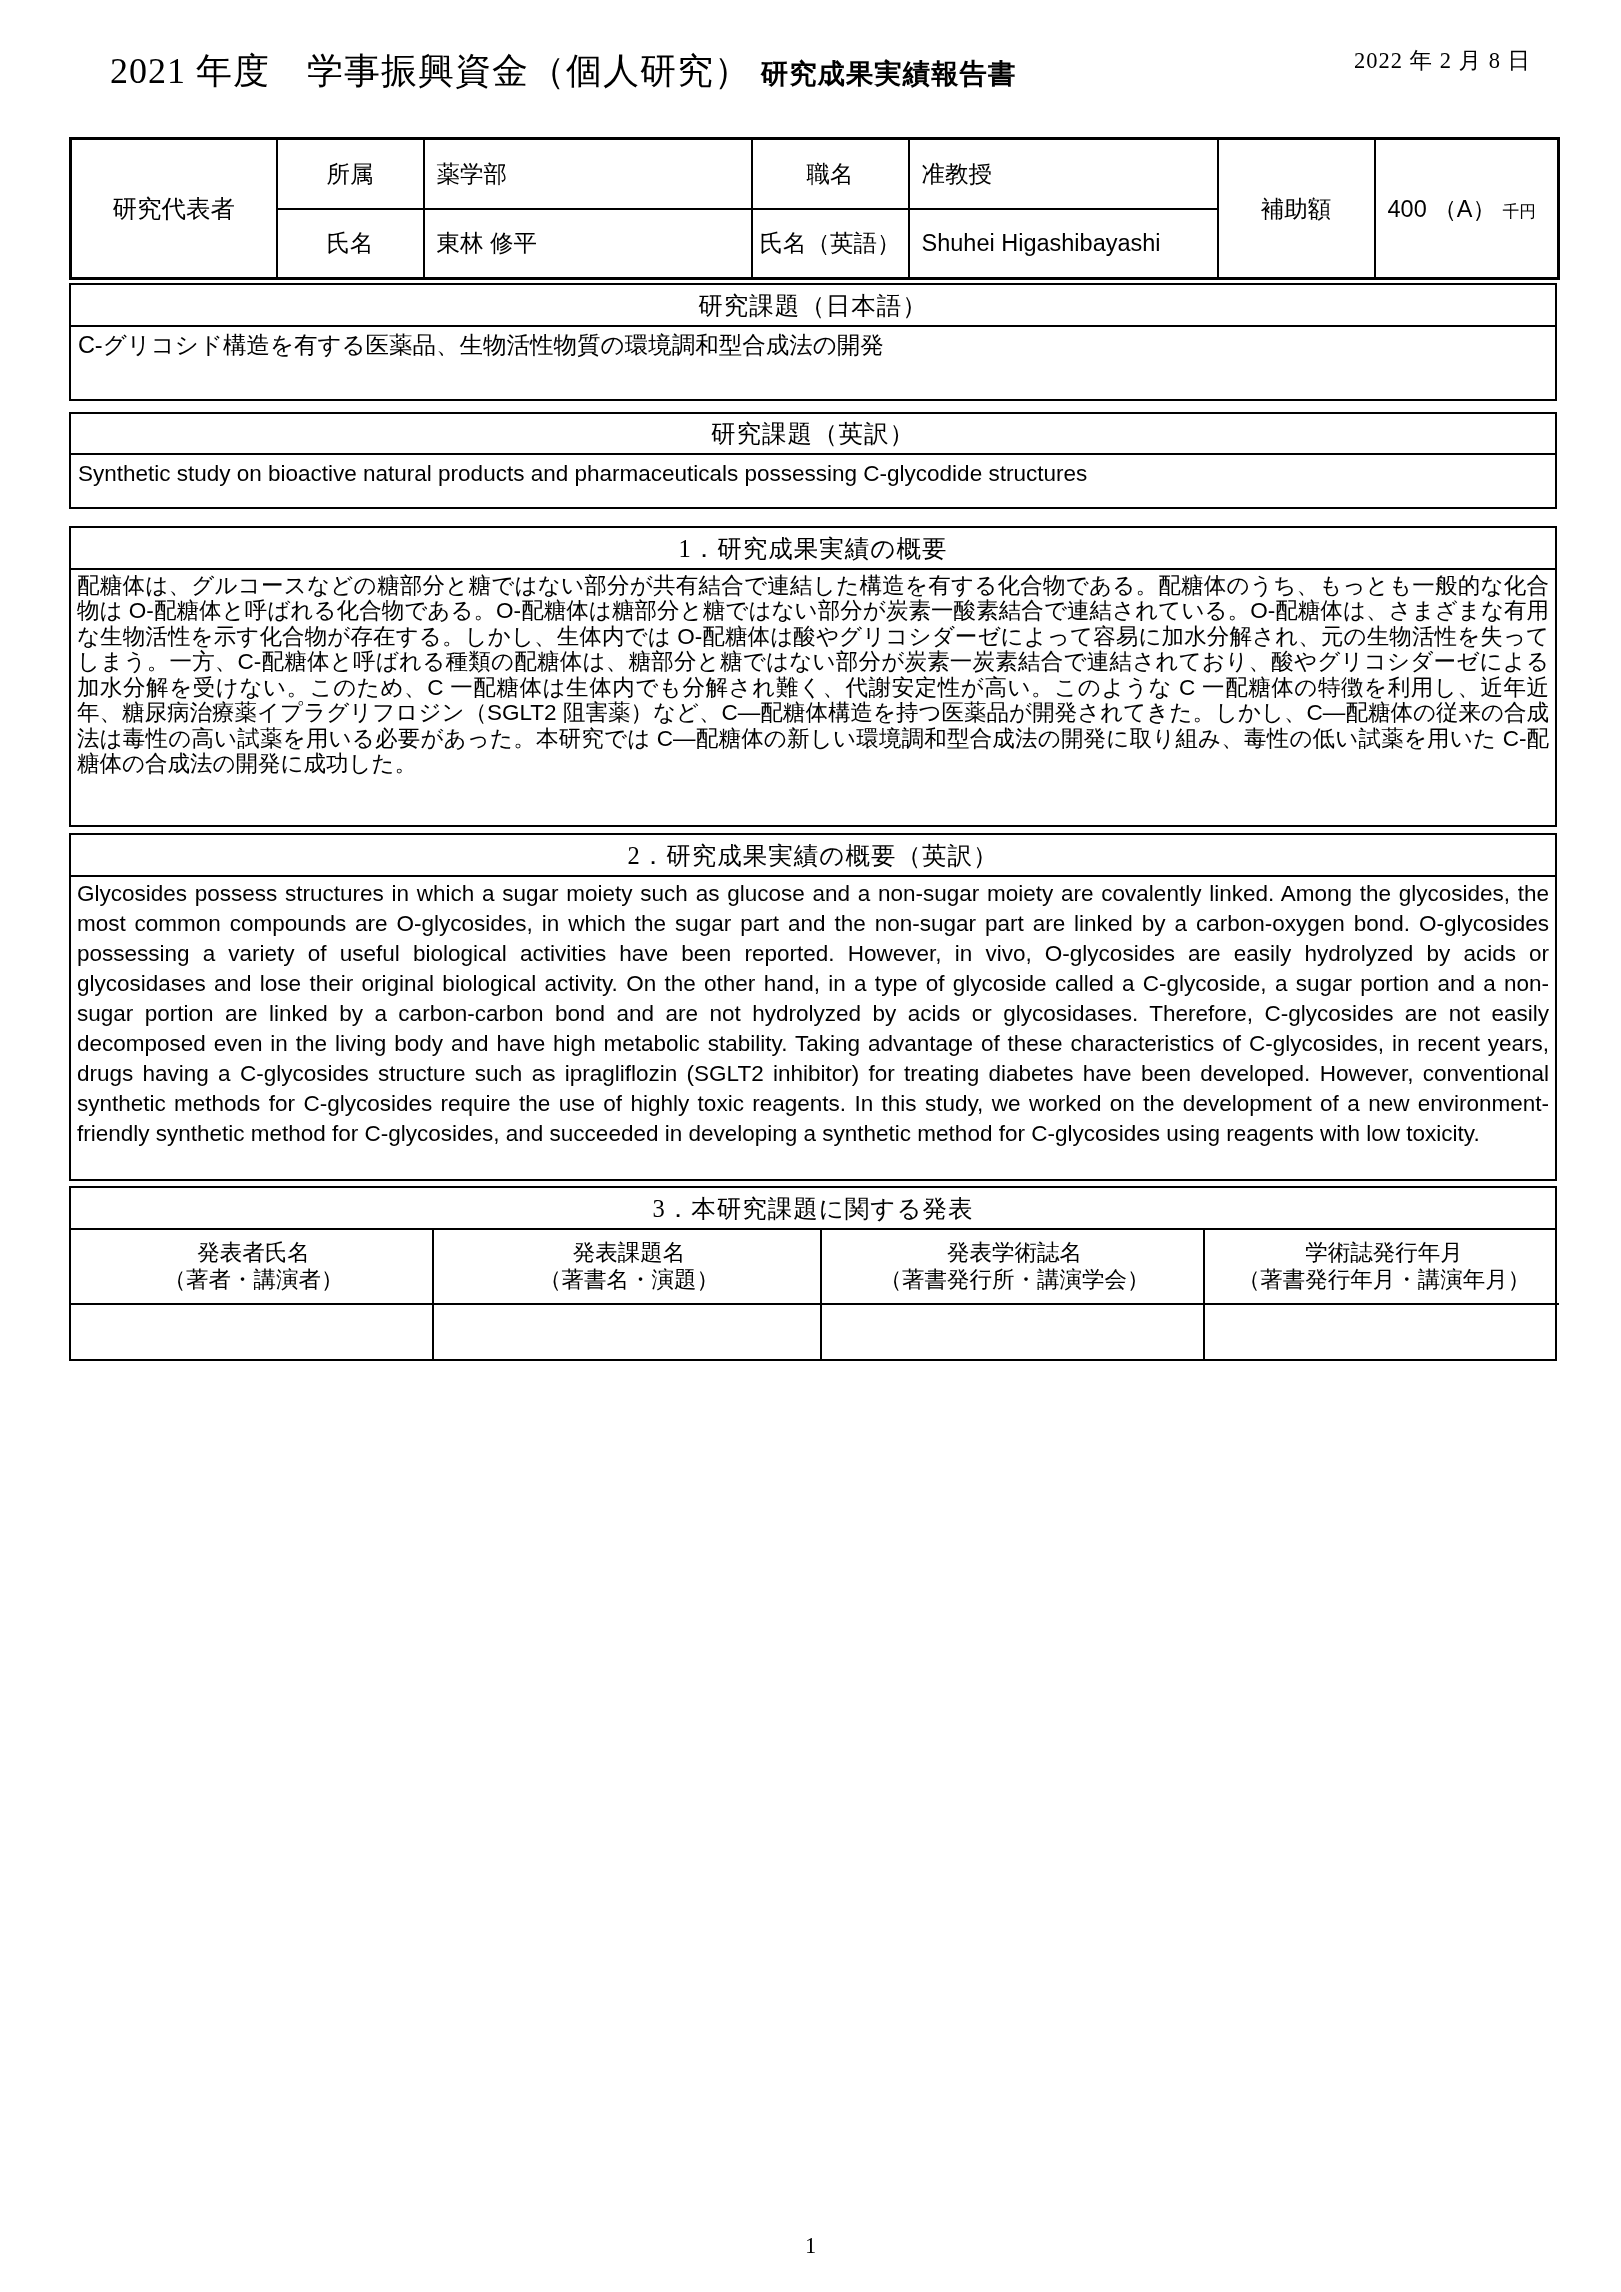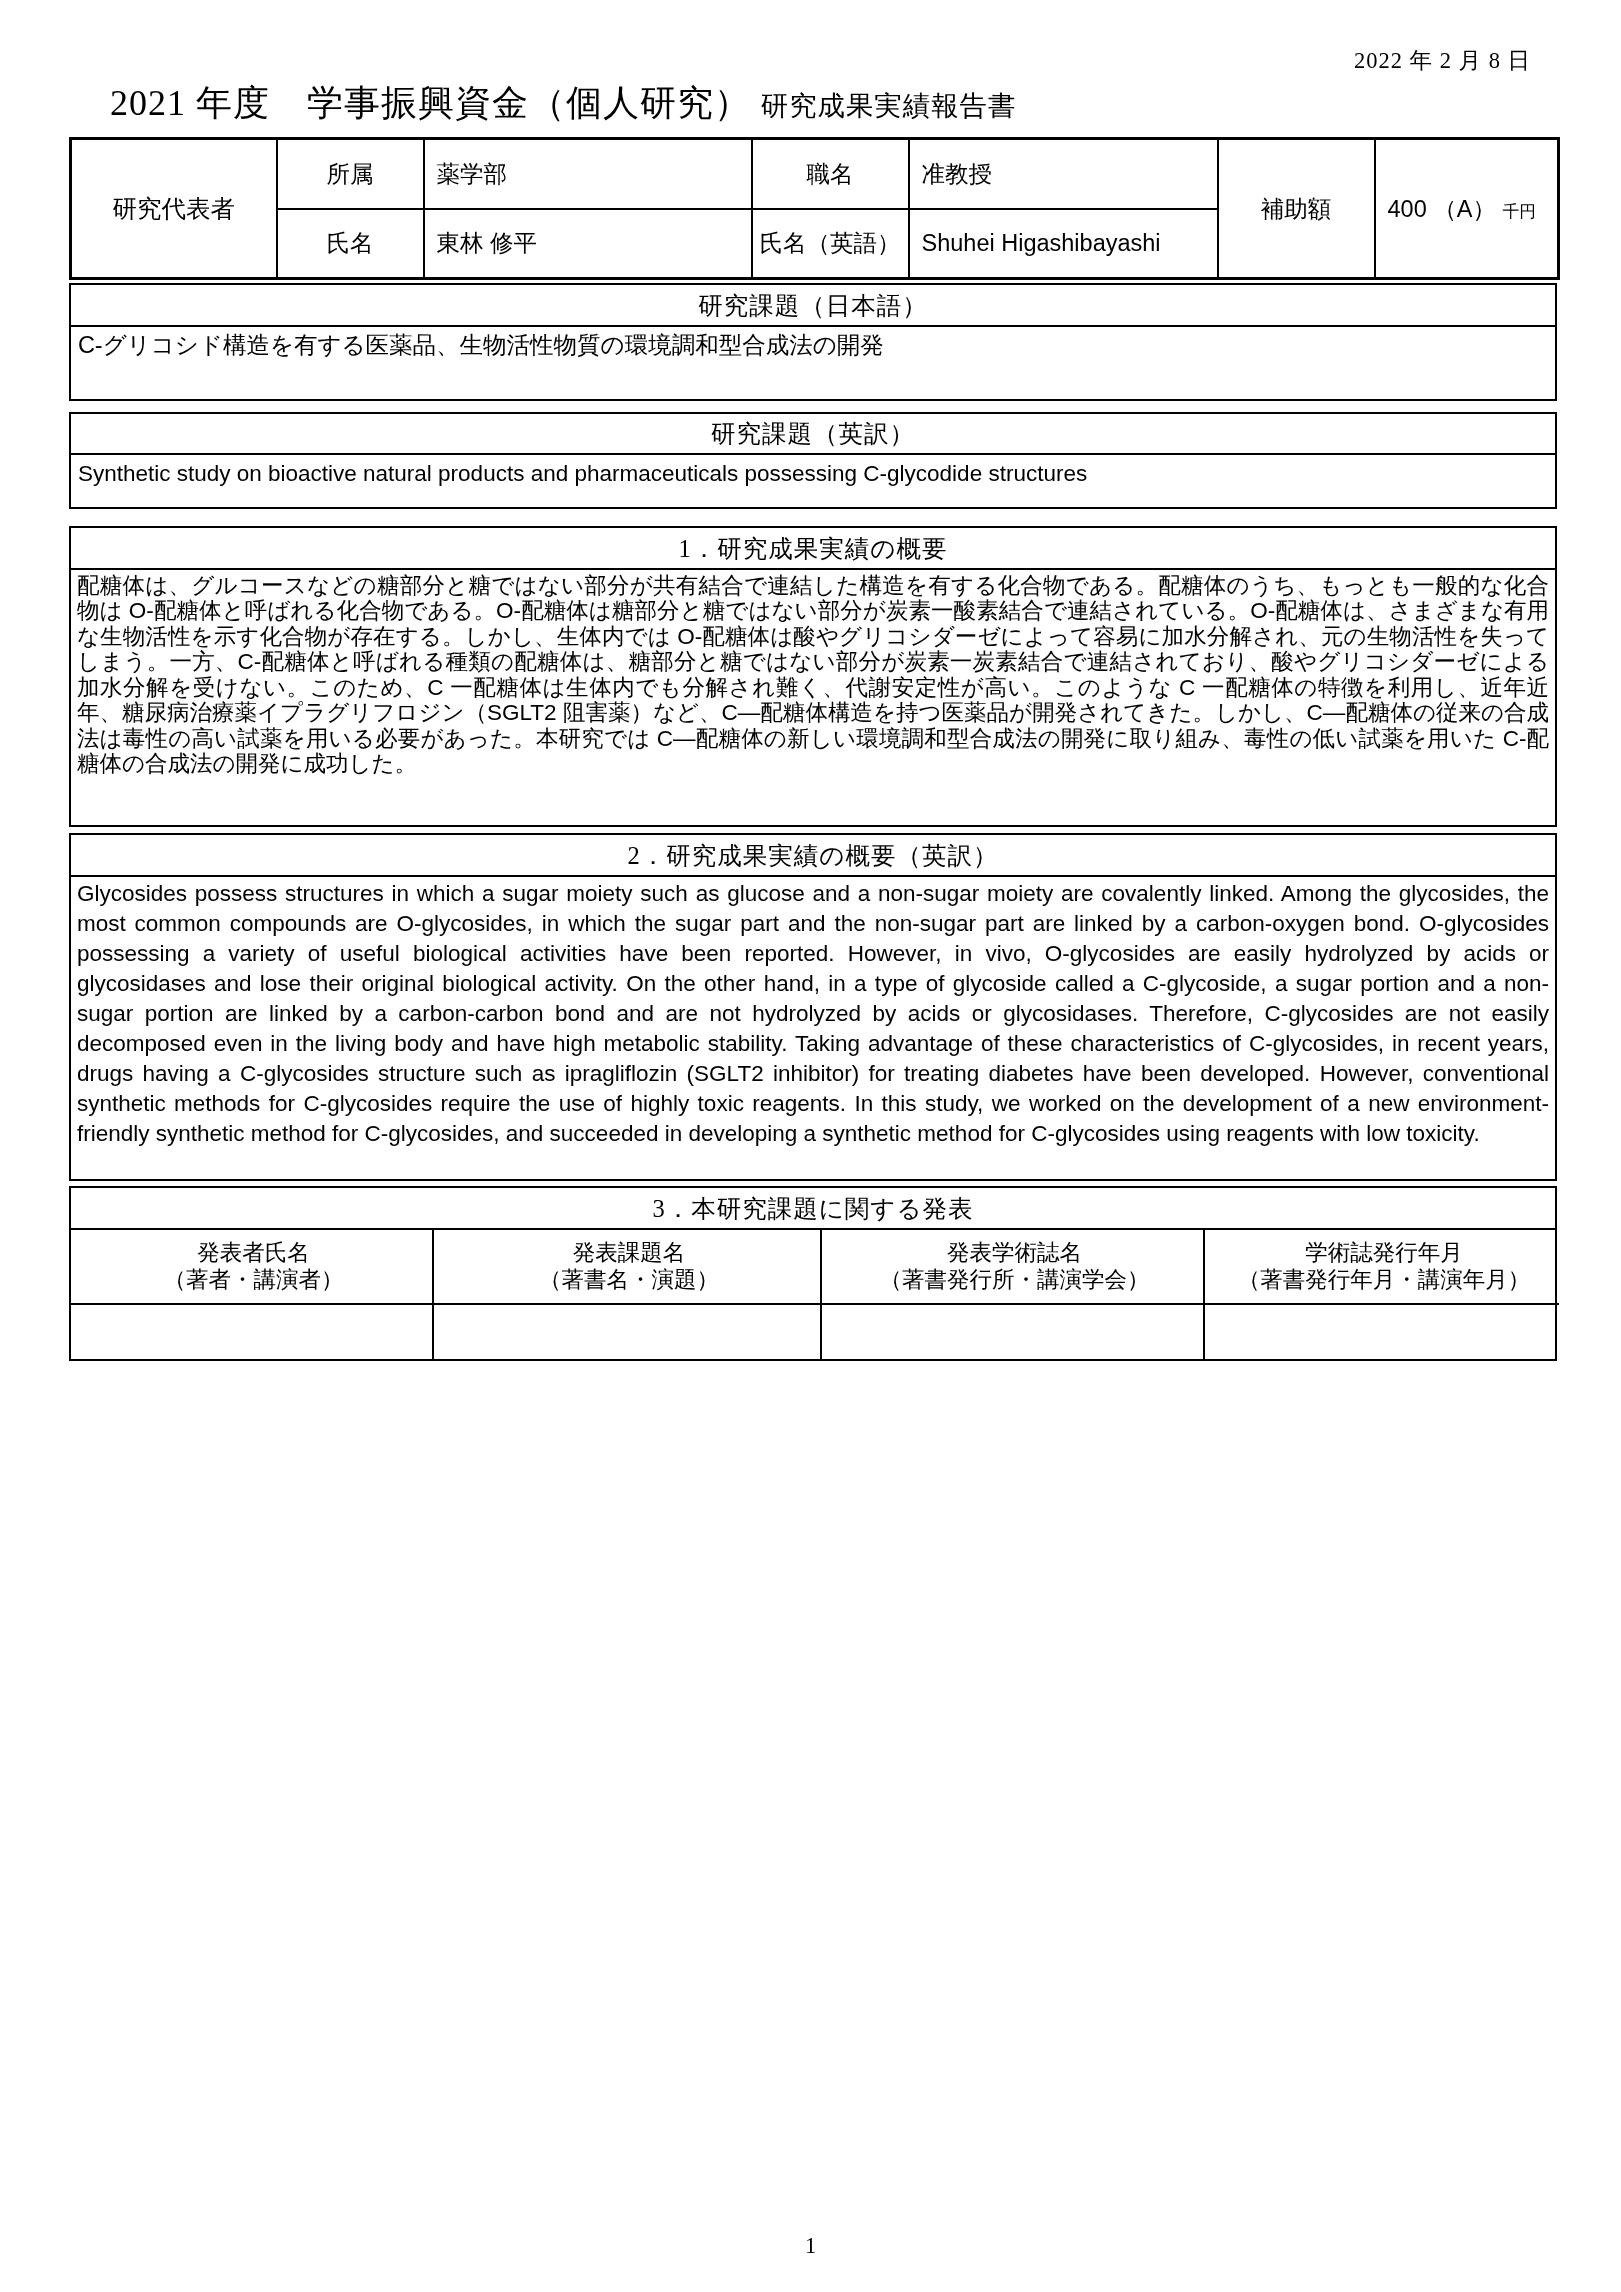--- a/index.html
+++ b/index.html
@@ -12,24 +12,23 @@
 
   .date {
     position: absolute; top: 45px; right: 90px;
     font-family: "Liberation Serif", "DejaVu Serif", serif;
     font-size: 22.5px; letter-spacing: 1px;
   }
   .title-row {
     position: absolute; top: 47px; left: 110px;
     display: flex; align-items: baseline; gap: 9.8px;
     font-family: "Liberation Serif", "DejaVu Serif", serif;
-    margin-top: 32px;
   }
   .title-main { font-size: 36px; letter-spacing: 1px; }
-  .title-sub  { font-size: 27.4px; font-weight: normal; letter-spacing: 1px; }
+  .title-sub  { font-size: 27.4px; font-weight: bold; letter-spacing: 1px; }
 
   .form { position: absolute; left: 69px; top: 137px; width: 1488px; }
 
   table { border-collapse: collapse; width: 100%; table-layout: fixed; }
 
   
   .rep { border: 3.9px solid #000; }
   .rep td { border: 2px solid #000; height: 70px; font-size: 23.5px; padding: 2px 12px; overflow: hidden; }
   .rep td.c { text-align: center; padding: 2px 2px; }
   .rep .big { font-size: 24.5px; }

